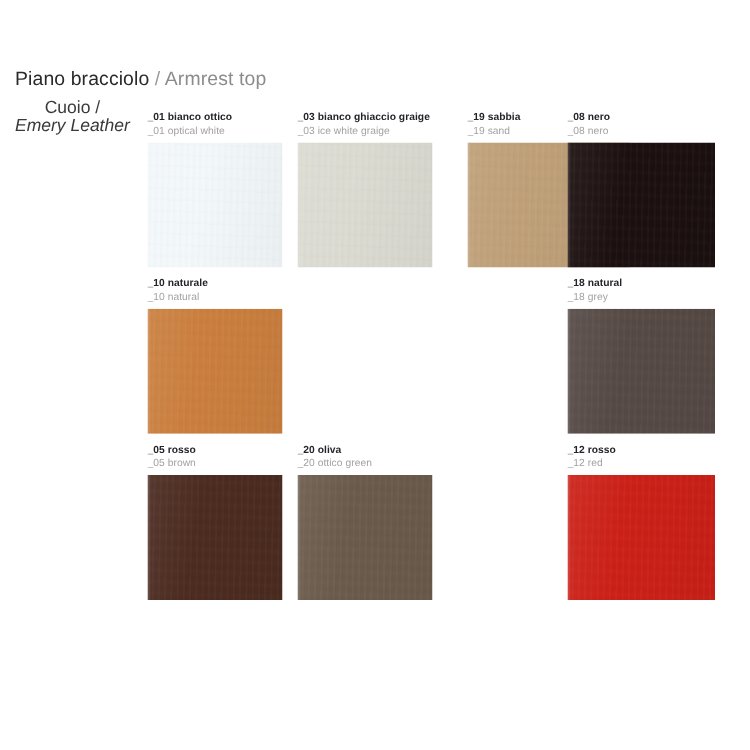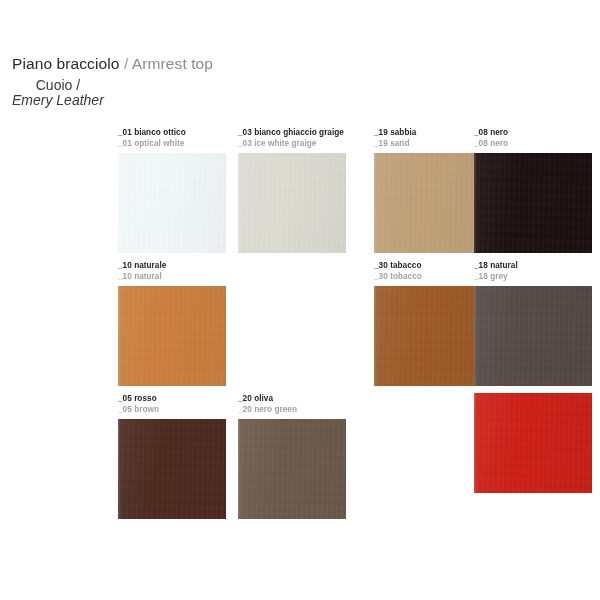--- a/index.html
+++ b/index.html
@@ -56,44 +56,43 @@
     width: 474px;
   }
   .row {
     position: relative;
     height: 133px;
   }
   .cell {
     position: absolute;
     top: 0;
     width: 108px;
-    margin-top: 39px;
   }
   .cell.c0 { left: 0px; }
   .cell.c1 { left: 120px; }
   .cell.c2 { left: 256px; width: 130px; }
-  .cell.c3 { left: 356px; width: 118px; }
+  .cell.c3 { left: 336px; width: 118px; }
 
   .labels {
     height: 26px;
     overflow: hidden;
   }
   .lab-it {
     display: block;
     font-size: 8.2px;
     font-weight: bold;
     color: #23242b;
     line-height: 11px;
     letter-spacing: 0.05px;
     white-space: nowrap;
   }
   .lab-en {
     display: block;
     font-size: 8.2px;
-    font-weight: bold;
+    font-weight: normal;
     color: #a2a2a2;
     line-height: 11px;
     letter-spacing: 0.05px;
     white-space: nowrap;
   }
 
   .swatch {
     position: relative;
     height: 100px;
     width: 100%;
@@ -197,32 +196,20 @@
           <span class="lab-it">_10 naturale</span>
           <span class="lab-en">_10 natural</span>
         </div>
         <div class="swatch">
           <div class="base" style="background: rgb(203, 127, 62);"></div>
           <div class="grain"></div>
           <div class="sheen"></div>
           <div class="edge"></div>
         </div>
       </div>
-      <div class="cell c2">
-        <div class="labels">
-          <span class="lab-it">_30 tabacco</span>
-          <span class="lab-en">_30 tobacco</span>
-        </div>
-        <div class="swatch">
-          <div class="base" style="background: rgb(156, 90, 39);"></div>
-          <div class="grain"></div>
-          <div class="sheen"></div>
-          <div class="edge"></div>
-        </div>
-      </div>
       <div class="cell c3">
         <div class="labels">
           <span class="lab-it">_18 natural</span>
           <span class="lab-en">_18 grey</span>
         </div>
         <div class="swatch">
           <div class="base" style="background: rgb(86, 74, 69);"></div>
           <div class="grain"></div>
           <div class="sheen"></div>
           <div class="edge"></div>
@@ -239,30 +226,34 @@
         <div class="swatch">
           <div class="base" style="background: rgb(76, 43, 32);"></div>
           <div class="grain"></div>
           <div class="sheen"></div>
           <div class="edge"></div>
         </div>
       </div>
       <div class="cell c1">
         <div class="labels">
           <span class="lab-it">_20 oliva</span>
-          <span class="lab-en">_20 nero green</span>
+          <span class="lab-en">_20 ottico green</span>
         </div>
         <div class="swatch">
           <div class="base" style="background: rgb(107, 91, 76);"></div>
           <div class="grain"></div>
           <div class="sheen"></div>
           <div class="edge"></div>
         </div>
       </div>
       <div class="cell c3">
+        <div class="labels">
+          <span class="lab-it">_12 rosso</span>
+          <span class="lab-en">_12 red</span>
+        </div>
         <div class="swatch">
           <div class="base" style="background: rgb(204, 32, 23);"></div>
           <div class="grain"></div>
           <div class="sheen"></div>
           <div class="edge"></div>
         </div>
       </div>
     </div>
 
   </div>

